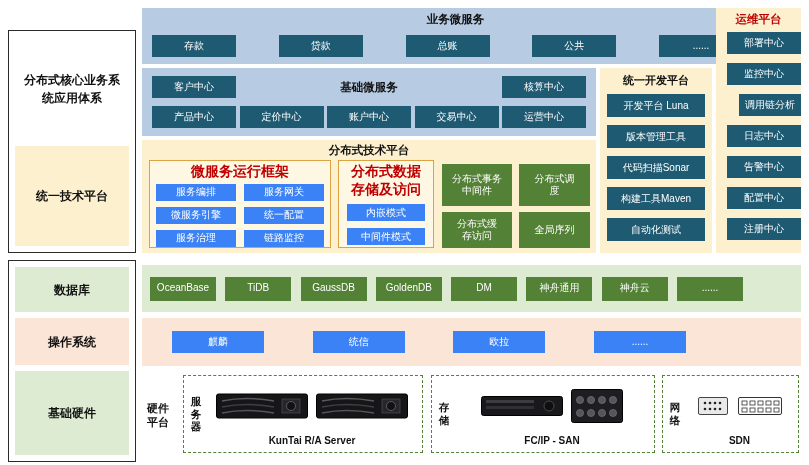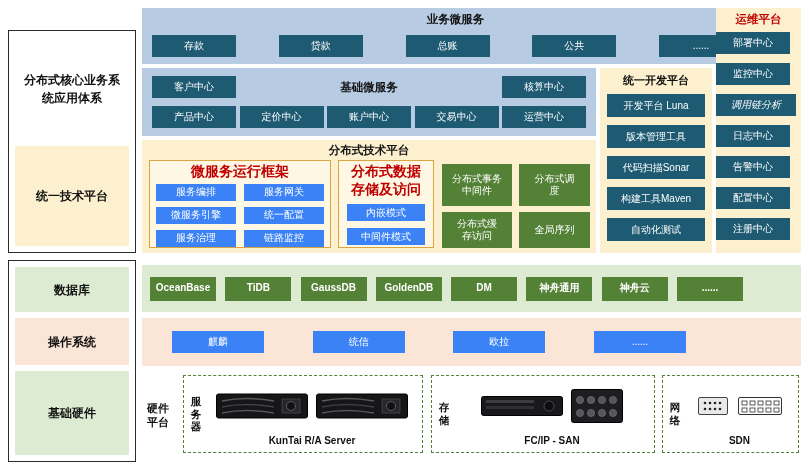--- a/index.html
+++ b/index.html
@@ -5,36 +5,36 @@
   * { margin:0; padding:0; box-sizing:border-box; }
   body { font-family:"Liberation Sans","DejaVu Sans",sans-serif; background:#ffffff; }
   #canvas { position:relative; width:809px; height:465px; background:#fff; overflow:hidden; }
   .abs { position:absolute; }
   .cell { display:flex; align-items:center; justify-content:center; text-align:center; }
   .dark   { background:#1E5B73; color:#fff; font-size:10px; line-height:1.2; }
   .orange { background:#3b82f6; color:#fff; font-size:10px; line-height:1.2; }
   .greenb { background:#538135; color:#fff; font-size:10px; line-height:1.25; }
   .lightblue  { background:#B7CBE3; }
   .cream      { background:#FCF0CE; }
-  .lightgreen { background:#DCEBD2;font-weight:bold; }
+  .lightgreen { background:#DCEBD2; }
   .peach      { background:#FBE5D6; }
   .sec-title { font-weight:700; font-size:11.5px; color:#111; text-align:center; }
   .red-title { color:#C00000; }
   .outline { border:1px solid #2b2b2b; display:flex; flex-direction:column; padding:6px; gap:6px; }
   .panel-label { display:flex; align-items:center; justify-content:center; font-weight:700;
                  font-size:12px; text-align:center; line-height:1.5; padding:0 8px; color:#111; }
   .subbox { position:absolute; border:1px solid #D9A441; background:rgba(255,255,255,.45); }
   .subtitle { color:#C00000; font-weight:700; font-size:14px; text-align:center; line-height:1.25; }
   .dashed { position:absolute; border:1.5px dashed #538135; background:#fff; }
   .vlabel { position:absolute; left:5px; top:50%; transform:translateY(-50%); width:14px;
             font-weight:700; font-size:10.5px; line-height:1.2; word-break:break-all; text-align:center; color:#111; }
   .caption { position:absolute; left:22px; right:4px; bottom:6px; text-align:center; font-weight:700; font-size:10px; color:#111; }
   .devices { position:absolute; left:22px; right:4px; top:12px; height:40px;
              display:flex; align-items:center; justify-content:center; gap:8px; }
-  .ops-stack { display:flex; flex-direction:column; align-items:flex-start; gap:9px; margin-top:5px; }
+  .ops-stack { display:flex; flex-direction:column; align-items:flex-end; gap:9px; margin-top:5px; }
   .dev-stack { display:flex; flex-direction:column; align-items:center; gap:8px; margin-top:6px; }
   .grid2 { display:grid; grid-template-columns:80px 80px; gap:6px 8px; justify-content:center; margin-top:3px; }
 </style>
 </head>
 <body>
 
 <div id="canvas">
 
   <div class="abs outline" style="left:8px; top:30px; width:128px; height:223px;">
     <div class="panel-label" style="flex:1;">分布式核心业务系统应用体系</div>
@@ -56,21 +56,21 @@
       <div class="cell dark" style="width:84px;">公共</div>
       <div class="cell dark" style="width:84px;">......</div>
     </div>
   </div>
 
   <div class="abs cream" style="left:716px; top:8px; width:85px; height:245px;">
     <div class="sec-title red-title" style="padding-top:4px;">运维平台</div>
     <div class="ops-stack">
       <div class="cell dark" style="width:74px; height:22px;">部署中心</div>
       <div class="cell dark" style="width:74px; height:22px;">监控中心</div>
-      <div class="cell dark" style="width:80px; height:22px;font-style:italic;">调用链分析</div>
+      <div class="cell dark" style="width:62px; height:22px;">调用链分析</div>
       <div class="cell dark" style="width:74px; height:22px;">日志中心</div>
       <div class="cell dark" style="width:74px; height:22px;">告警中心</div>
       <div class="cell dark" style="width:74px; height:22px;">配置中心</div>
       <div class="cell dark" style="width:74px; height:22px;">注册中心</div>
     </div>
   </div>
 
   <div class="abs lightblue" style="left:142px; top:68px; width:454px; height:68px;">
     <div class="abs" style="left:10px; right:10px; top:8px; height:22px; display:flex; align-items:center;">
       <div class="cell dark" style="width:84px; height:22px;">客户中心</div>

